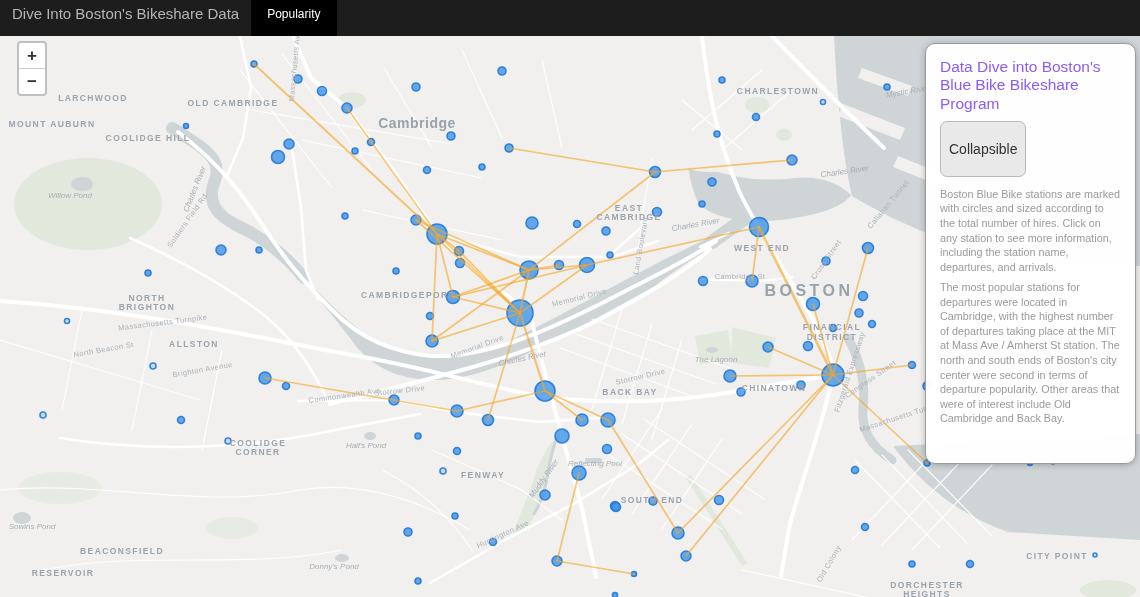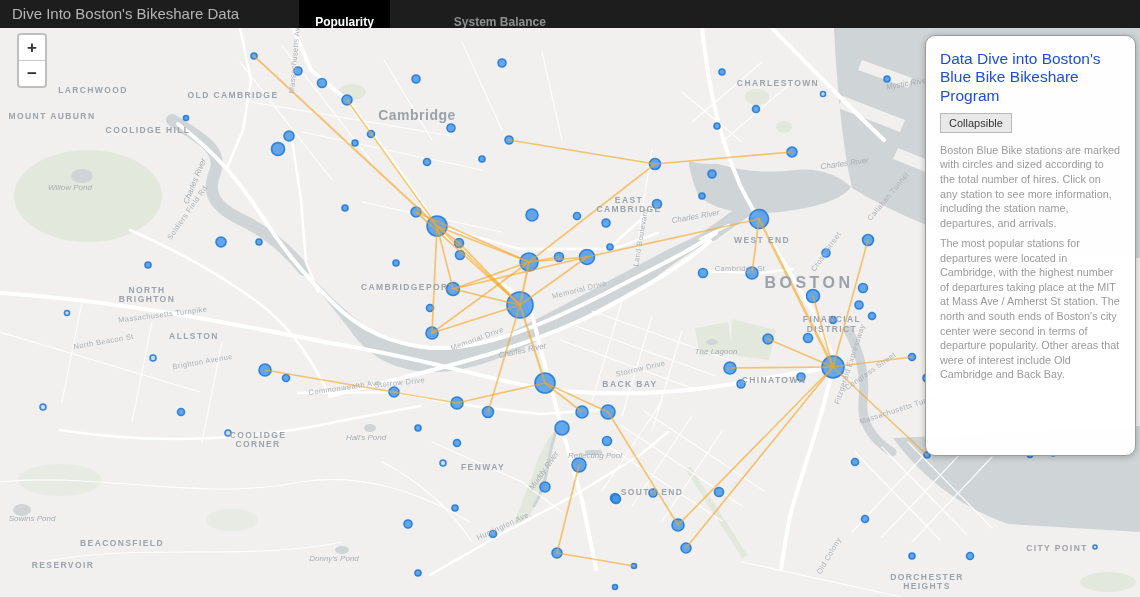--- a/index.html
+++ b/index.html
@@ -1,20 +1,20 @@
 <!DOCTYPE html>
 <html><head>
 <meta charset="utf-8">
 <style>
   html,body{margin:0;padding:0;width:1140px;height:597px;overflow:hidden;
     font-family:"Liberation Sans",sans-serif;background:#fff;}
   
-  .navbar{height:28px;background:#1d1d1d;display:flex;align-items:stretch;gap:48px;}
+  .navbar{height:36px;background:#1d1d1d;display:flex;align-items:stretch;}
   .brand{color:#b5b5b5;font-size:15px;line-height:28px;padding:0 12px;white-space:nowrap;}
-  .tab{font-size:12px;line-height:28px;padding:8px 16px;color:#8f8f8f;cursor:pointer;white-space:nowrap;font-weight:bold;}
+  .tab{font-size:12px;line-height:28px;padding:0 16px;color:#8f8f8f;cursor:pointer;white-space:nowrap;}
   .tab.active{background:#000;color:#fff;}
   
   .map-wrap{position:relative;width:1140px;height:569px;background:#f1f0ee;cursor:grab;}
   .map-wrap svg{position:absolute;left:0;top:0;}
   svg text{font-family:"Liberation Sans",sans-serif;}
   .land{fill:#f1f0ee}.water{fill:#cfd4d6}
   .wline{stroke:#cfd4d6;fill:none;stroke-linecap:round}
   .park{fill:#e3e8dd}.rd{stroke:#ffffff;fill:none;stroke-linecap:round;stroke-linejoin:round}
   .rd-a{stroke-width:4}.rd-b{stroke-width:2.5}.rd-c{stroke-width:1.2;opacity:.9}
   text.lbl-d{font-size:8.5px;fill:#9ba3ac;letter-spacing:1.4px;font-weight:bold;text-anchor:middle}
@@ -26,38 +26,37 @@
   .zoom-ctl{position:absolute;top:5px;left:17px;border:2px solid rgba(0,0,0,.25);
     border-radius:4px;background:#fff;width:26px;z-index:5;}
   .zoom-btn{display:block;width:26px;height:25px;line-height:25px;text-align:center;
     font-size:17px;font-weight:bold;color:#333;cursor:pointer;background:#fff;}
   .zoom-btn:first-child{border-bottom:1px solid #ccc;border-radius:3px 3px 0 0;}
   .zoom-btn:last-child{border-radius:0 0 3px 3px;}
   
   .panel{position:absolute;left:925px;top:7px;width:211px;height:421px;box-sizing:border-box;
     background:rgba(255,255,255,.97);border:1px solid #9b9b9b;border-radius:10px;
     box-shadow:0 1px 6px rgba(0,0,0,.25);padding:12px 14px;z-index:6;overflow:hidden;}
-  .panel h2{margin:2px 0 8px;font-size:15.5px;font-weight:normal;color:#1d4ed8;line-height:1.18;}
-  .badge{display:inline-block;background:#e9e9e9;border:1px solid #b9b9b9;border-radius:0;
-    font-size:11px;color:#333;padding:3px 8px;margin:0 0 4px;cursor:pointer;
+  .panel h2{margin:2px 0 8px;font-size:15.5px;font-weight:normal;color:#8b5cf6;line-height:1.18;}
+  .badge{display:inline-block;background:#e9e9e9;border:1px solid #b9b9b9;border-radius:7px;
+    font-size:14px;color:#333;padding:19px 8px;margin:0 0 4px;cursor:pointer;
     font-family:"Liberation Sans",sans-serif;}
   .panel .intro{font-size:12.5px;color:#666;line-height:1.3;margin:8px 0 6px;}
   .panel .note{font-size:10.8px;color:#9a9a9a;line-height:1.35;margin:6px 0;}
   
   .attribution{position:absolute;right:0;bottom:1px;background:rgba(255,255,255,.72);
     font-size:11px;color:#333;padding:1px 5px;z-index:5;white-space:nowrap;}
   .attr-link{color:#0078A8;cursor:pointer;}
 </style>
 </head>
 <body>
 
 <div class="navbar">
   <div class="brand">Dive Into Boston's Bikeshare Data</div>
   <div class="tab active">Popularity</div>
-  <div class="tab">System Balance</div>
 </div>
 
 <div class="map-wrap">
   <svg width="1140" height="569" viewBox="0 28 1140 569">
     <g>
       <rect class="land" x="0" y="28" width="1140" height="569"></rect>
 
       <path class="wline" stroke-width="12" d="M172,120 C205,140 223,152 215,172 C207,192 213,206 240,219 C268,232 287,249 304,270"></path>
       <path class="water" d="M302,268 C330,296 352,318 375,333 C400,347 420,350 440,350 C470,350 495,340 525,325 C565,305 610,280 650,259 C672,247 695,237 714,227 L716,237 C700,247 680,258 655,278 C615,300 575,322 535,342 C500,359 465,373 430,372 C400,371 370,360 350,330 C335,310 315,288 302,268 Z"></path>
       <path class="wline" stroke-width="14" d="M712,234 C740,214 762,198 790,180"></path>

